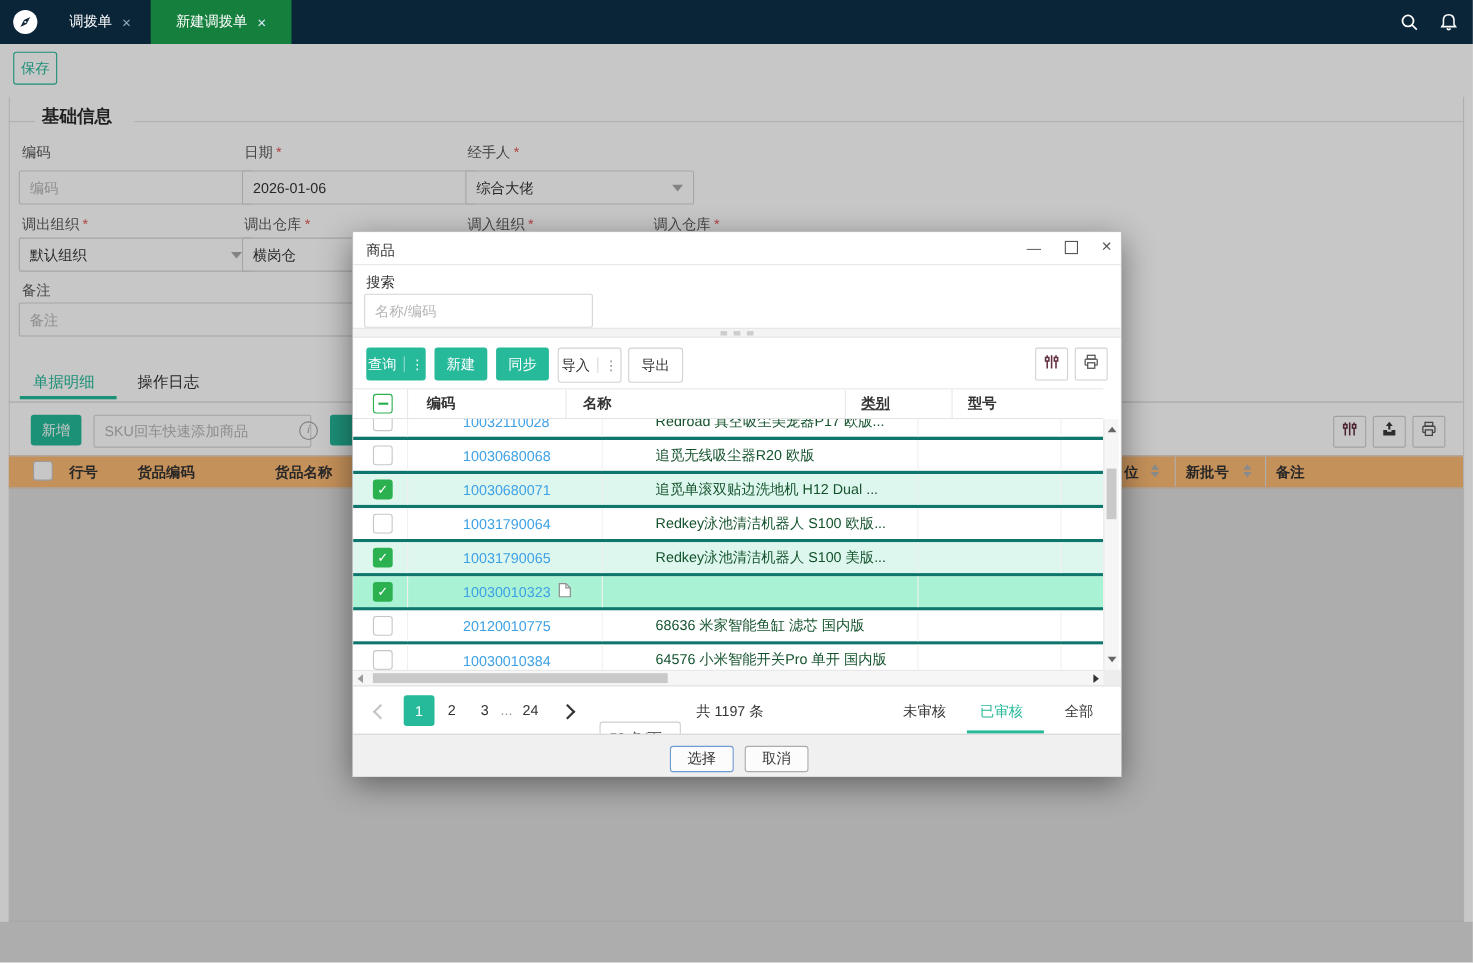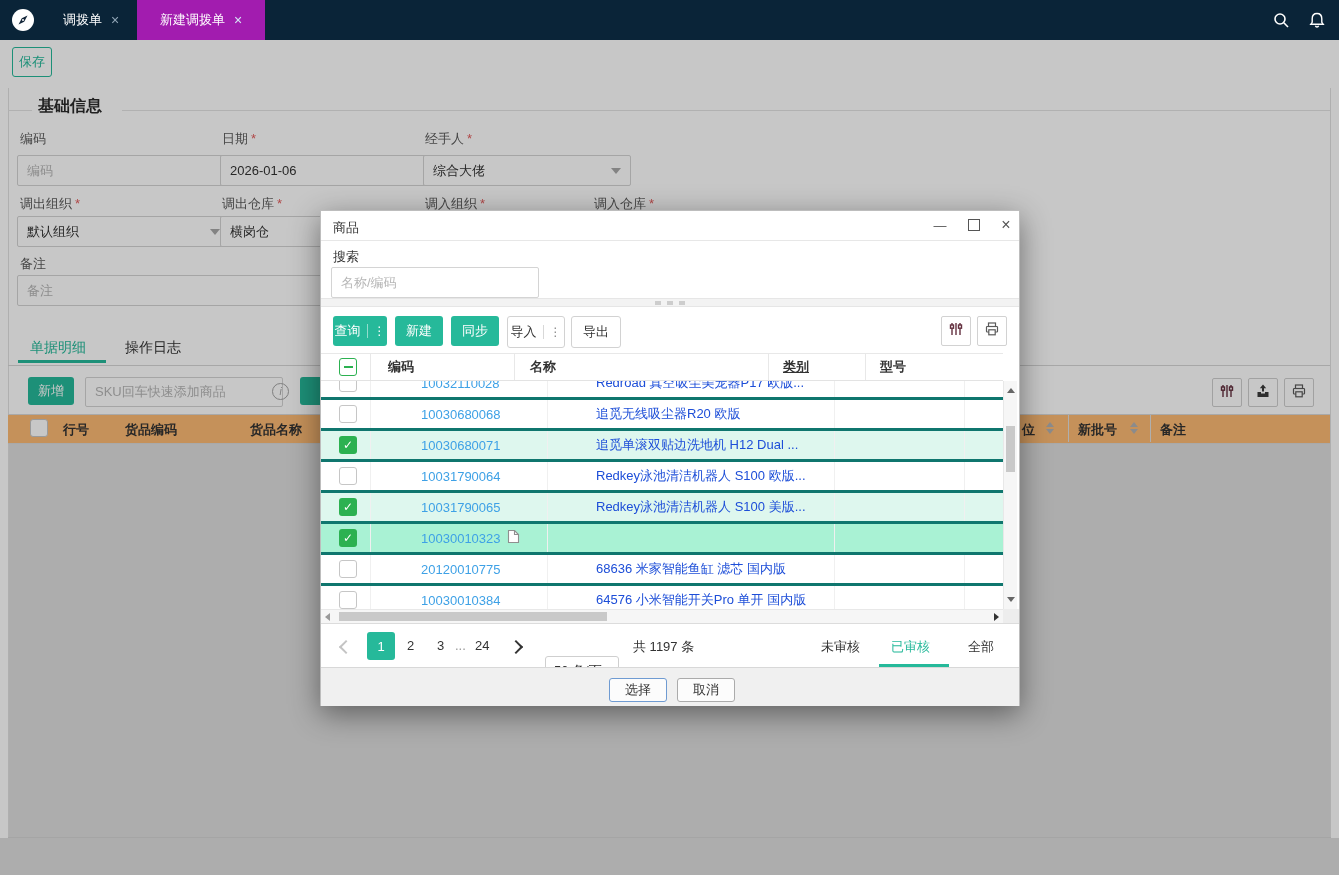--- a/index.html
+++ b/index.html
@@ -5,21 +5,21 @@
   html,body{margin:0;padding:0;}
   body{width:1339px;height:875px;overflow:hidden;font-family:"Liberation Sans","DejaVu Sans",sans-serif;background:#fff;}
   .screen{position:relative;width:1339px;height:875px;overflow:hidden;}
   .abs{position:absolute;}
 
   
   .topbar{position:absolute;left:0;top:0;width:1339px;height:40px;background:#0a2438;z-index:10;}
   .logo{position:absolute;left:12px;top:9px;width:22px;height:22px;border-radius:50%;background:#fff;display:flex;align-items:center;justify-content:center;}
   .nav-tab{position:absolute;top:0;height:40px;display:flex;align-items:center;justify-content:center;gap:9px;font-size:13px;color:#fff;cursor:pointer;}
   .nav-tab .tclose{font-size:14px;color:#93a7b8;}
-  .nav-tab.active{background:#a21caf;}
+  .nav-tab.active{background:#15803d;}
   .nav-tab.active .tclose{color:#d6e8f7;}
   .top-icon{position:absolute;top:11px;width:18px;height:18px;}
 
   
   .field-label{position:absolute;font-size:13px;color:#595959;white-space:nowrap;}
   .req{color:#e25c5c;margin-left:3px;font-size:13px;}
   .inputbox{position:absolute;height:29px;background:#fff;border:1px solid #d4d4d4;border-radius:2px;font-size:13px;color:#333;display:flex;align-items:center;padding:0 9px;white-space:nowrap;overflow:hidden;}
   .ph{color:#b6b6b6;}
   .selcaret{position:absolute;right:9px;top:12px;width:0;height:0;border-left:5px solid transparent;border-right:5px solid transparent;border-top:6px solid #a8a8a8;}
   .btn-teal{background:#26b99a;color:#fff;border:none;border-radius:3px;font-size:13px;display:flex;align-items:center;justify-content:center;cursor:pointer;}
@@ -63,21 +63,21 @@
   .m-thead{position:absolute;left:0;top:142px;width:682px;height:28px;border-top:1px solid #e8e8e8;border-bottom:1px solid #e3e3e3;box-sizing:border-box;background:#fff;}
   .m-th{display:flex;align-items:center;font-size:13px;font-weight:bold;color:#333;border-right:1px solid #e8e8e8;height:100%;box-sizing:border-box;}
   .m-th:last-child{border-right:none;}
   .m-tbody{position:absolute;left:0;top:170px;width:682px;height:228px;overflow:hidden;}
   .t-row{display:grid;grid-template-columns:50px 144px 254px 97px 137px;height:31px;background:#fff;border-bottom:3px solid #0f766e;box-sizing:border-box;cursor:pointer;gap:33px;}
   .t-row.checked{background:#def7ee;}
   .t-row.current{background:#a9f2d4;}
   .t-cell{display:flex;align-items:center;font-size:13px;height:100%;box-sizing:border-box;border-right:1px solid #f0f0f0;overflow:hidden;white-space:nowrap;}
   .t-cell:last-child{border-right:none;}
   .t-code{color:#3ea1e6;padding-left:17px;gap:6px;}
-  .t-name{color:#1d4ed8;padding-left:15px;}
+  .t-name{color:#14532d;padding-left:15px;}
   .row-clip{height:19px;overflow:hidden;}
   .row-clip .t-row{margin-top:-12px;}
   .cbwrap{display:flex;align-items:center;padding-left:18px;border-right:1px solid #f0f0f0;height:100%;box-sizing:border-box;}
   .cb-on{width:18px;height:18px;border-radius:3px;background:#2cb151;color:#fff;font-size:12px;display:flex;align-items:center;justify-content:center;}
   .cb-ind{width:18px;height:18px;border:1px solid #2cb151;border-radius:3px;background:#fff;display:flex;align-items:center;justify-content:center;box-sizing:border-box;}
   .cb-ind i{width:9px;height:2px;background:#2cb151;}
 
   .vsb{position:absolute;left:682px;top:170px;width:14px;height:228px;background:#f6f6f6;border-left:1px solid #e8e8e8;box-sizing:border-box;}
   .vsb .a-up{position:absolute;left:3px;top:7px;width:0;height:0;border-left:4px solid transparent;border-right:4px solid transparent;border-bottom:5px solid #666;}
   .vsb .a-dn{position:absolute;left:3px;bottom:7px;width:0;height:0;border-left:4px solid transparent;border-right:4px solid transparent;border-top:5px solid #666;}

